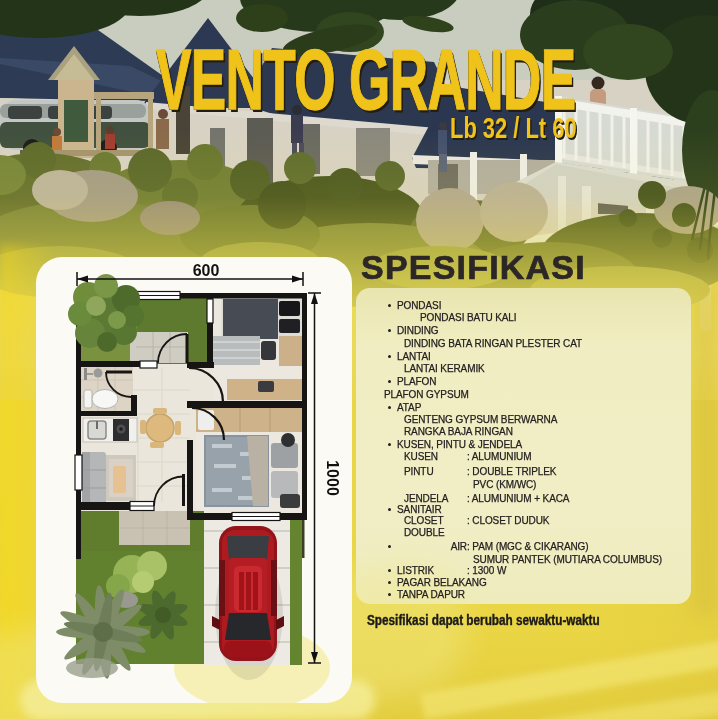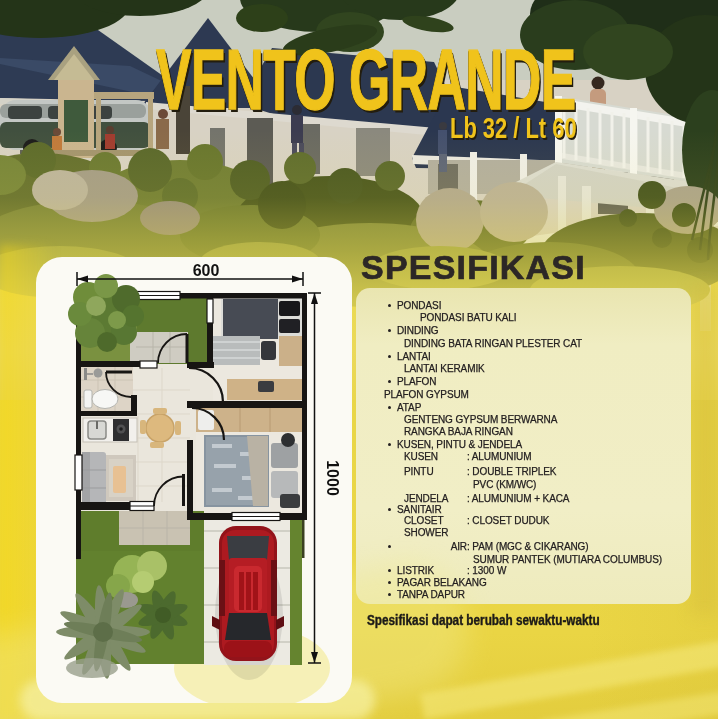--- a/index.html
+++ b/index.html
@@ -547,21 +547,21 @@
   <div class="specline" style="left:388px;top:402px;"><span class="bullet"></span>ATAP</div>
   <div class="specline" style="left:404px;top:414px;">GENTENG GYPSUM BERWARNA</div>
   <div class="specline" style="left:404px;top:426px;">RANGKA BAJA RINGAN</div>
   <div class="specline" style="left:388px;top:439px;"><span class="bullet"></span>KUSEN, PINTU &amp; JENDELA</div>
   <div class="specline" style="left:404px;top:451px;"><span class="lbl">KUSEN</span>: ALUMUNIUM</div>
   <div class="specline" style="left:404px;top:466px;"><span class="lbl">PINTU</span>: DOUBLE TRIPLEK</div>
   <div class="specline" style="left:473px;top:479px;">PVC (KM/WC)</div>
   <div class="specline" style="left:404px;top:493px;"><span class="lbl">JENDELA</span>: ALUMUNIUM + KACA</div>
   <div class="specline" style="left:388px;top:504px;"><span class="bullet"></span>SANITAIR</div>
   <div class="specline" style="left:404px;top:515px;"><span class="lbl">CLOSET</span>: CLOSET DUDUK</div>
-  <div class="specline" style="left:404px;top:527px;">SHOWER</div>
+  <div class="specline" style="left:404px;top:527px;">DOUBLE</div>
   <div class="specline" style="left:388px;top:541px;"><span class="bullet"></span><span style="display:inline-block;width:70px;text-align:right;">AIR</span>: PAM (MGC &amp; CIKARANG)</div>
   <div class="specline" style="left:473px;top:554px;">SUMUR PANTEK (MUTIARA COLUMBUS)</div>
   <div class="specline" style="left:388px;top:565px;"><span class="bullet"></span><span style="display:inline-block;width:70px;">LISTRIK</span>: 1300 W</div>
   <div class="specline" style="left:388px;top:577px;"><span class="bullet"></span>PAGAR BELAKANG</div>
   <div class="specline" style="left:388px;top:589px;"><span class="bullet"></span>TANPA DAPUR</div>
 
   <div class="abs" style="left:367px;top:612px;font-size:14px;font-weight:bold;color:#1c1a18;-webkit-text-stroke:0.4px #1c1a18;transform:scaleX(0.84);transform-origin:left top;white-space:nowrap;">Spesifikasi dapat berubah sewaktu-waktu</div>
 
 </div>
 

